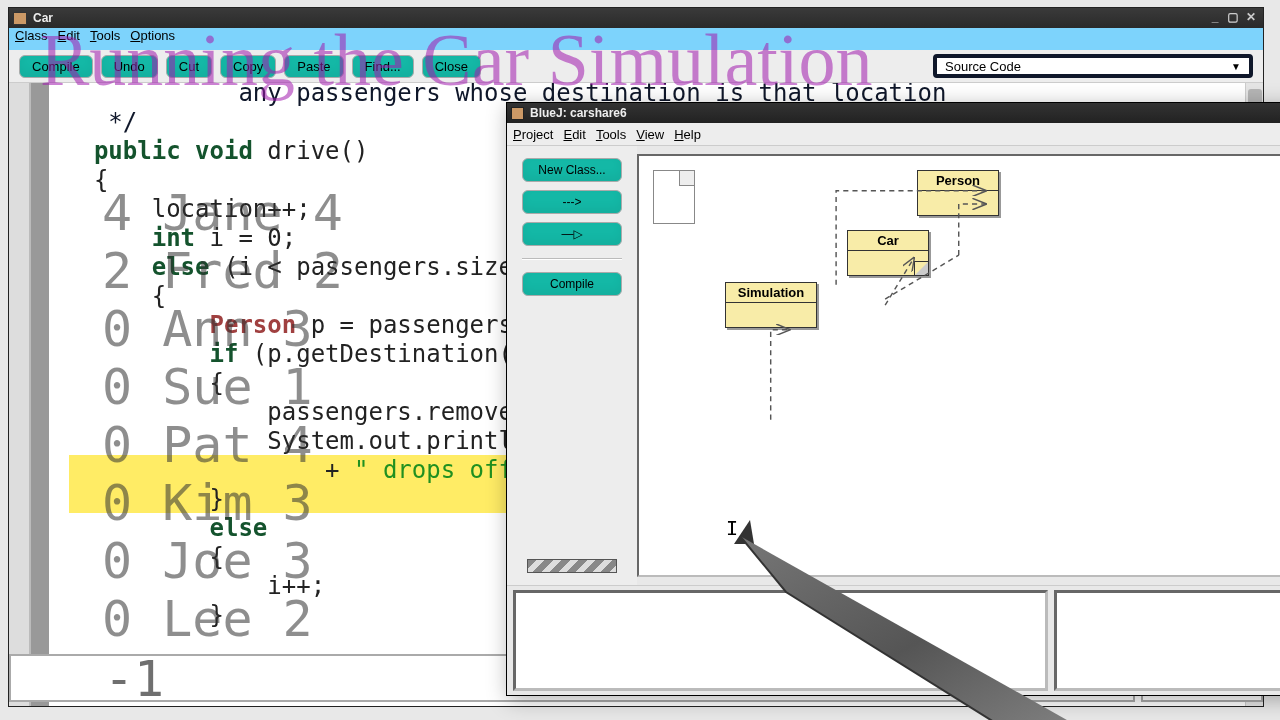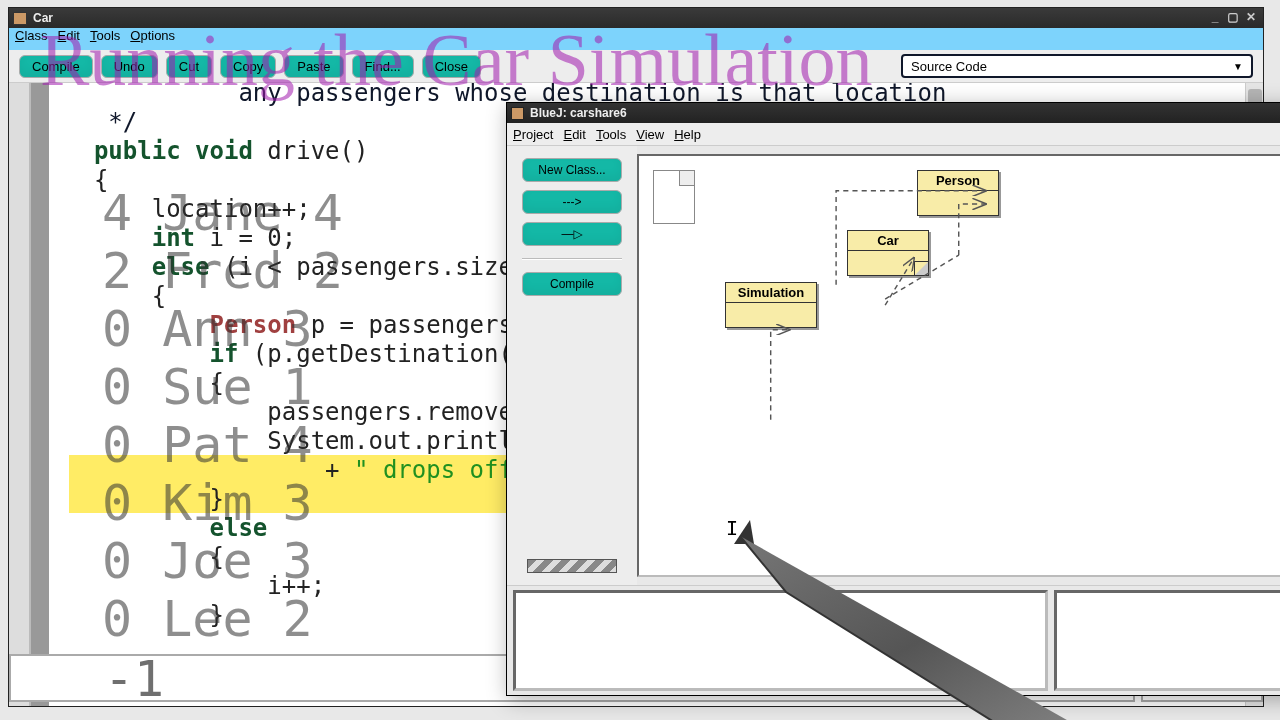--- a/index.html
+++ b/index.html
@@ -41,23 +41,23 @@
   .toolbar-row {
     display: flex; align-items: center; gap: 8px;
     padding: 4px 10px; background: #ededed;
   }
   .btn {
     border: 1px solid #aaa; background: #14b8a6; border-radius: 6px;
     padding: 3px 12px; font-size: 13px; cursor: pointer;
     box-shadow: inset 0 -5px 10px rgba(0,0,0,0.05);
   }
   .dropdown {
-    border: 2px solid #0f172a; background: #fff; height: 24px;
+    border: 4px solid #0f172a; background: #fff; height: 24px;
     display: flex; align-items: center; padding: 0 8px;
-    font-size: 13px; width: 352px; margin-left: auto;
+    font-size: 13px; width: 320px; margin-left: auto;
     border-radius: 4px; position: relative;
   }
   .dropdown .caret { margin-left: auto; font-size: 10px; }
   .code-area {
     flex: 1; position: relative; background: #fff;
     border-top: 1px solid #ccc; overflow: hidden;
     font-family: "DejaVu Sans Mono","Consolas",monospace;
     font-size: 24px; line-height: 29px;
   }
   .gutter {

